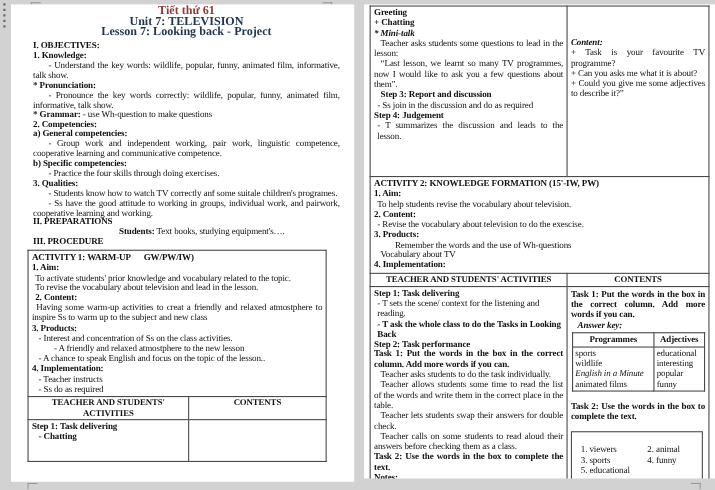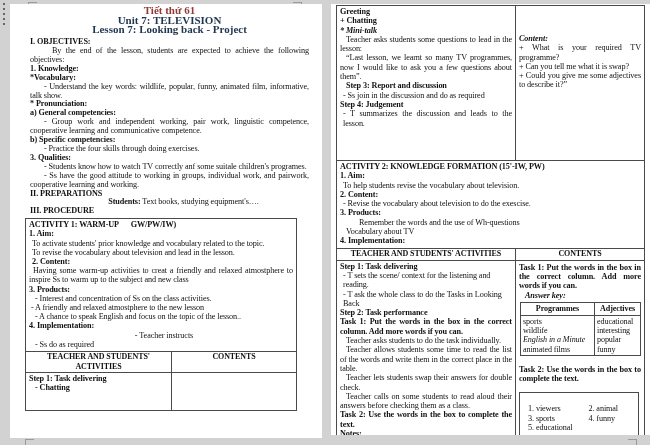--- a/index.html
+++ b/index.html
@@ -57,25 +57,26 @@
   <div class="mark m-br"></div>
 
   <div class="page pgL">
     <div class="title">
         <div class="ln" style="color: rgb(148, 55, 53);"><span class="b">Tiết thứ 61</span></div>
         <div class="ln" style="color: rgb(31, 53, 80);"><span class="b">Unit 7: TELEVISION</span></div>
         <div class="ln" style="color: rgb(31, 53, 80);"><span class="b">Lesson 7: Looking back - Project</span></div>
       </div>
     <div class="body">
         <div class="ln"><span class="b">I. OBJECTIVES:</span></div>
-        <div class="ln jst" style="text-indent: 22px;"><span>By the end of the lesson, students are expected to achieve the following objectives:</span></div>
         <div class="ln"><span class="b">1. Knowledge:</span></div>
-        <div class="ln"><span class="b">*Vocabulary:</span></div>
         <div class="ln jst" style="text-indent: 14px;"><span>- Understand the key words: wildlife, popular, funny, animated film, informative, talk show.</span></div>
         <div class="ln"><span class="b">* Pronunciation:</span></div>
+        <div class="ln jst" style="text-indent: 14px;"><span>- Pronounce the key words correctly: wildlife, popular, funny, animated film, informative, talk show.</span></div>
+        <div class="ln"><span class="b">* Grammar:</span><span>  - use Wh-question to make questions</span></div>
+        <div class="ln"><span class="b">2. Competencies:</span></div>
         <div class="ln"><span class="b">a) General competencies:</span></div>
         <div class="ln jst" style="text-indent: 14px;"><span>- Group work and independent working, pair work, linguistic competence, cooperative learning and communicative competence.</span></div>
         <div class="ln"><span class="b">b) Specific competencies:</span></div>
         <div class="ln" style="text-indent: 14px;"><span>- Practice the four skills through doing exercises.</span></div>
         <div class="ln"><span class="b">3. Qualities:</span></div>
         <div class="ln jst" style="text-indent: 14px;"><span>- Students know how to watch TV correctly anf some suitale children's programes.</span></div>
         <div class="ln jst" style="text-indent: 14px;"><span>- Ss have the good attitude to working in groups, individual work, and pairwork, cooperative learning and working.</span></div>
         <div class="ln"><span class="b">II. PREPARATIONS</span></div>
         <div class="ln" style="margin-left: 28px; text-align: center;"><span class="b">Students:</span><span> Text books, studying equipment's….</span></div>
         <div class="ln"><span class="b">III. PROCEDURE</span></div>
@@ -89,24 +90,24 @@
           <tr>
         <td class="cell" colspan="2">
               <div class="ln"><span class="b">ACTIVITY 1: WARM-UP&nbsp;&nbsp;&nbsp;&nbsp;&nbsp;&nbsp;GW/PW/IW)</span></div>
               <div class="ln"><span class="b">1. Aim:</span></div>
               <div class="ln" style="margin-left: 3px;"><span>To activate students' prior knowledge and vocabulary related to the topic.</span></div>
               <div class="ln" style="margin-left: 3px;"><span>To revise the vocabulary about television and lead in the lesson.</span></div>
               <div class="ln" style="margin-left: 3px;"><span class="b">2. Content:</span></div>
               <div class="ln jst" style="text-indent: 4px;"><span>Having some warm-up activities to creat a friendly and relaxed atmostphere to inspire Ss to warm up to the subject and new class</span></div>
               <div class="ln"><span class="b">3. Products:</span></div>
               <div class="ln" style="margin-left: 6px;"><span>- Interest and concentration of Ss on the class activities.</span></div>
-              <div class="ln" style="margin-left: 2px;"><span>- A friendly and relaxed atmostphere to the new lesson</span></div>
+              <div class="ln" style="margin-left: 20px;"><span>- A friendly and relaxed atmostphere to the new lesson</span></div>
               <div class="ln" style="margin-left: 6px;"><span>- A chance to speak English and focus on the topic of the lesson..</span></div>
               <div class="ln"><span class="b">4. Implementation:</span></div>
-              <div class="ln" style="margin-left: 6px; text-align: center;"><span>- Teacher instructs</span></div>
+              <div class="ln" style="margin-left: 6px;"><span>- Teacher instructs</span></div>
               <div class="ln" style="margin-left: 6px;"><span>- Ss do as required</span></div>
             </td>
       </tr>
       <tr class="hd">
         <td>TEACHER AND STUDENTS' ACTIVITIES</td>
         <td>CONTENTS</td>
       </tr>
       <tr>
         <td class="cell" style="height:34px">
               <div class="ln"><span class="b">Step 1: Task delivering</span></div>
@@ -132,22 +133,22 @@
               <div class="ln"><span class="b i">* Mini-talk</span></div>
               <div class="ln jst" style="text-indent: 6px;"><span>Teacher asks students some questions to lead in the lesson:</span></div>
               <div class="ln jst" style="text-indent: 6px;"><span>“Last lesson, we learnt so many TV programmes, now I would like to ask you a few questions about them”.</span></div>
               <div class="ln" style="margin-left: 6px;"><span class="b">Step 3: Report and discussion</span></div>
               <div class="ln" style="margin-left: 3px;"><span>- Ss join in the discussion and do as required</span></div>
               <div class="ln"><span class="b">Step 4: Judgement</span></div>
               <div class="ln jst" style="margin-left: 3px;"><span>- T summarizes the discussion and leads to the lesson.</span></div>
             </td>
         <td class="cell padtop">
               <div class="ln"><span class="b i">Content:</span></div>
-              <div class="ln jst"><span>+ What is your required TV programme?</span></div>
-              <div class="ln"><span>+ Can you tell me what it is swap?</span></div>
+              <div class="ln jst"><span>+ Task is your favourite TV programme?</span></div>
+              <div class="ln"><span>+ Can you asks me what it is about?</span></div>
               <div class="ln jst"><span>+ Could you give me some adjectives to describe it?”</span></div>
             </td>
       </tr>
       <tr>
         <td class="cell" colspan="2">
               <div class="ln"><span class="b">ACTIVITY 2: KNOWLEDGE FORMATION (15'-IW, PW)</span></div>
               <div class="ln"><span class="b">1. Aim:</span></div>
               <div class="ln" style="margin-left: 3px;"><span>To help students revise the vocabulary about television.</span></div>
               <div class="ln"><span class="b">2. Content:</span></div>
               <div class="ln" style="margin-left: 3px;"><span>- Revise the vocabulary about television to do the exescise.</span></div>
@@ -158,21 +159,21 @@
             </td>
       </tr>
       <tr class="hd">
         <td>TEACHER AND STUDENTS' ACTIVITIES</td>
         <td>CONTENTS</td>
       </tr>
       <tr>
         <td class="cell">
               <div class="ln"><span class="b">Step 1: Task delivering</span></div>
               <div class="ln" style="margin-left: 3px;"><span>- T sets the scene/ context for the listening and reading.</span></div>
-              <div class="ln" style="margin-left: 3px;"><span>- T ask the whole class to do the Tasks in Looking Back</span></div>
+              <div class="ln" style="margin-left: 3px; font-weight: bold;"><span>- T ask the whole class to do the Tasks in Looking Back</span></div>
               <div class="ln"><span class="b">Step 2: Task performance</span></div>
               <div class="ln jst"><span class="b">Task 1: Put the words in the box in the correct column. Add more words if you can.</span></div>
               <div class="ln jst" style="text-indent: 6px;"><span>Teacher asks students to do the task individually.</span></div>
               <div class="ln jst" style="text-indent: 6px;"><span>Teacher allows students some time to read the list of the words and write them in the correct place in the table.</span></div>
               <div class="ln jst" style="text-indent: 6px;"><span>Teacher lets students swap their answers for double check.</span></div>
               <div class="ln jst" style="text-indent: 6px;"><span>Teacher calls on some students to read aloud their answers before checking them as a class.</span></div>
               <div class="ln jst"><span class="b">Task 2: Use the words in the box to complete the text.</span></div>
               <div class="ln"><span class="b">Notes:</span></div>
             </td>
         <td class="cell">

